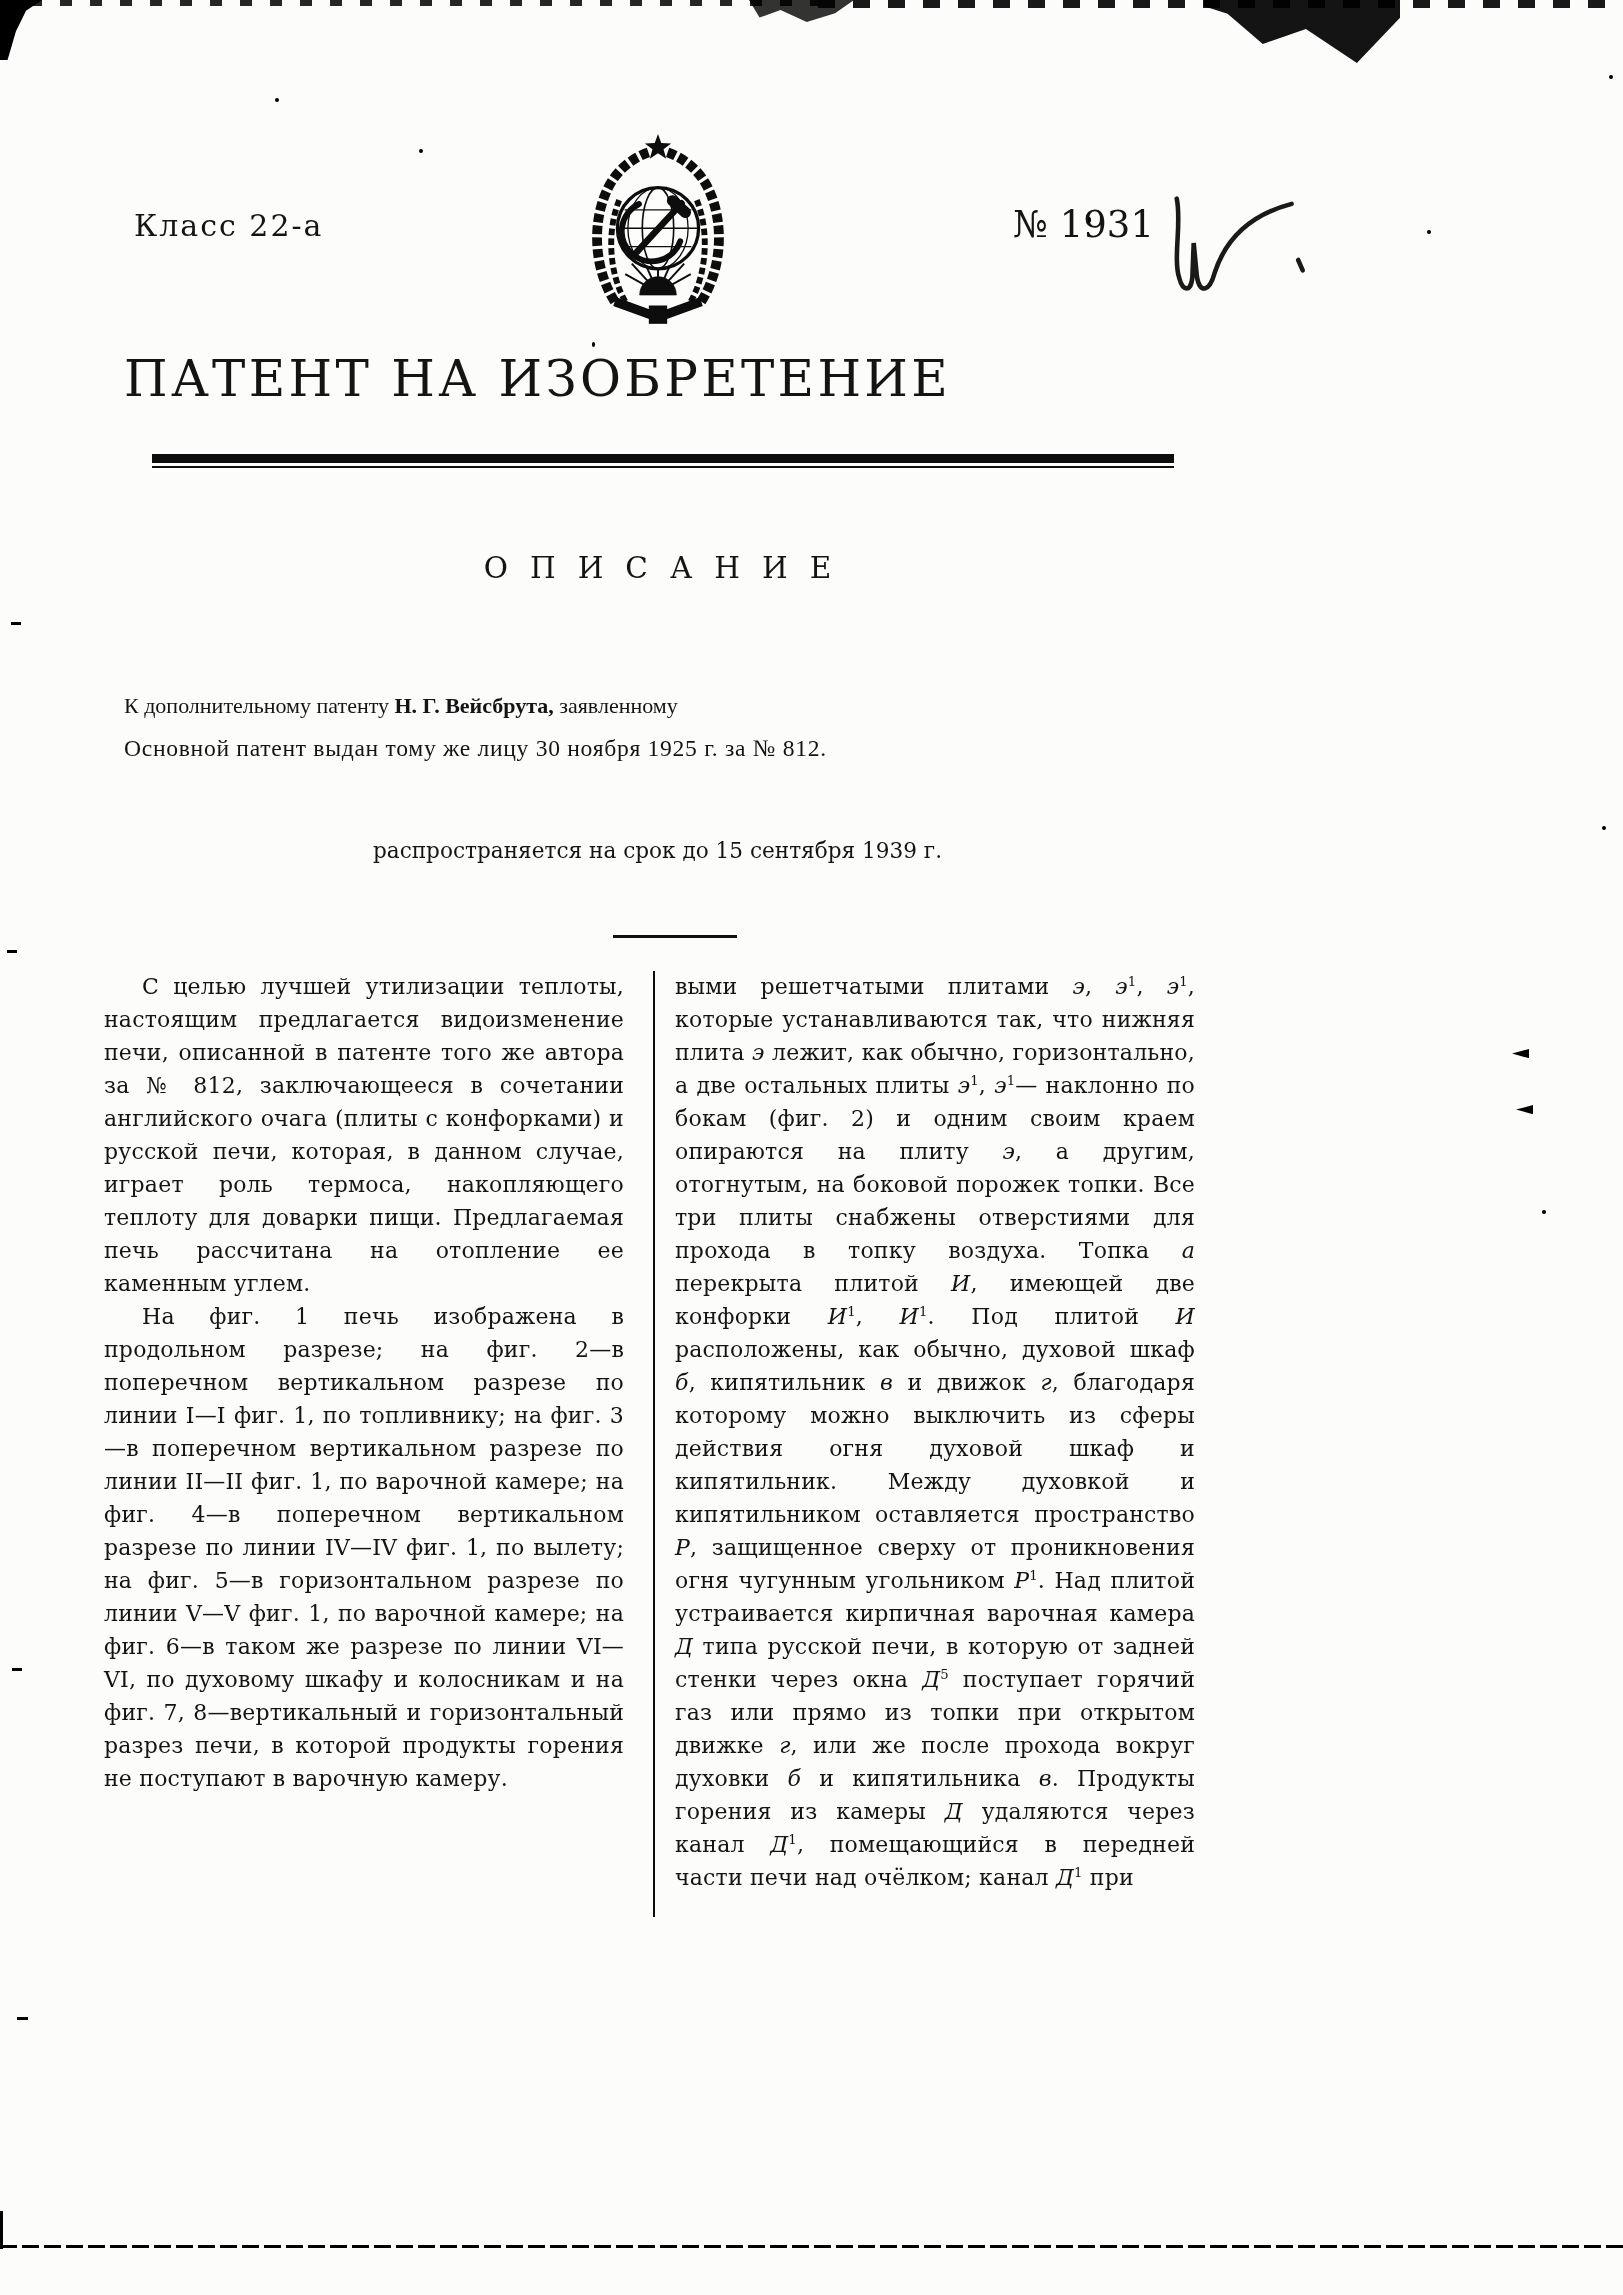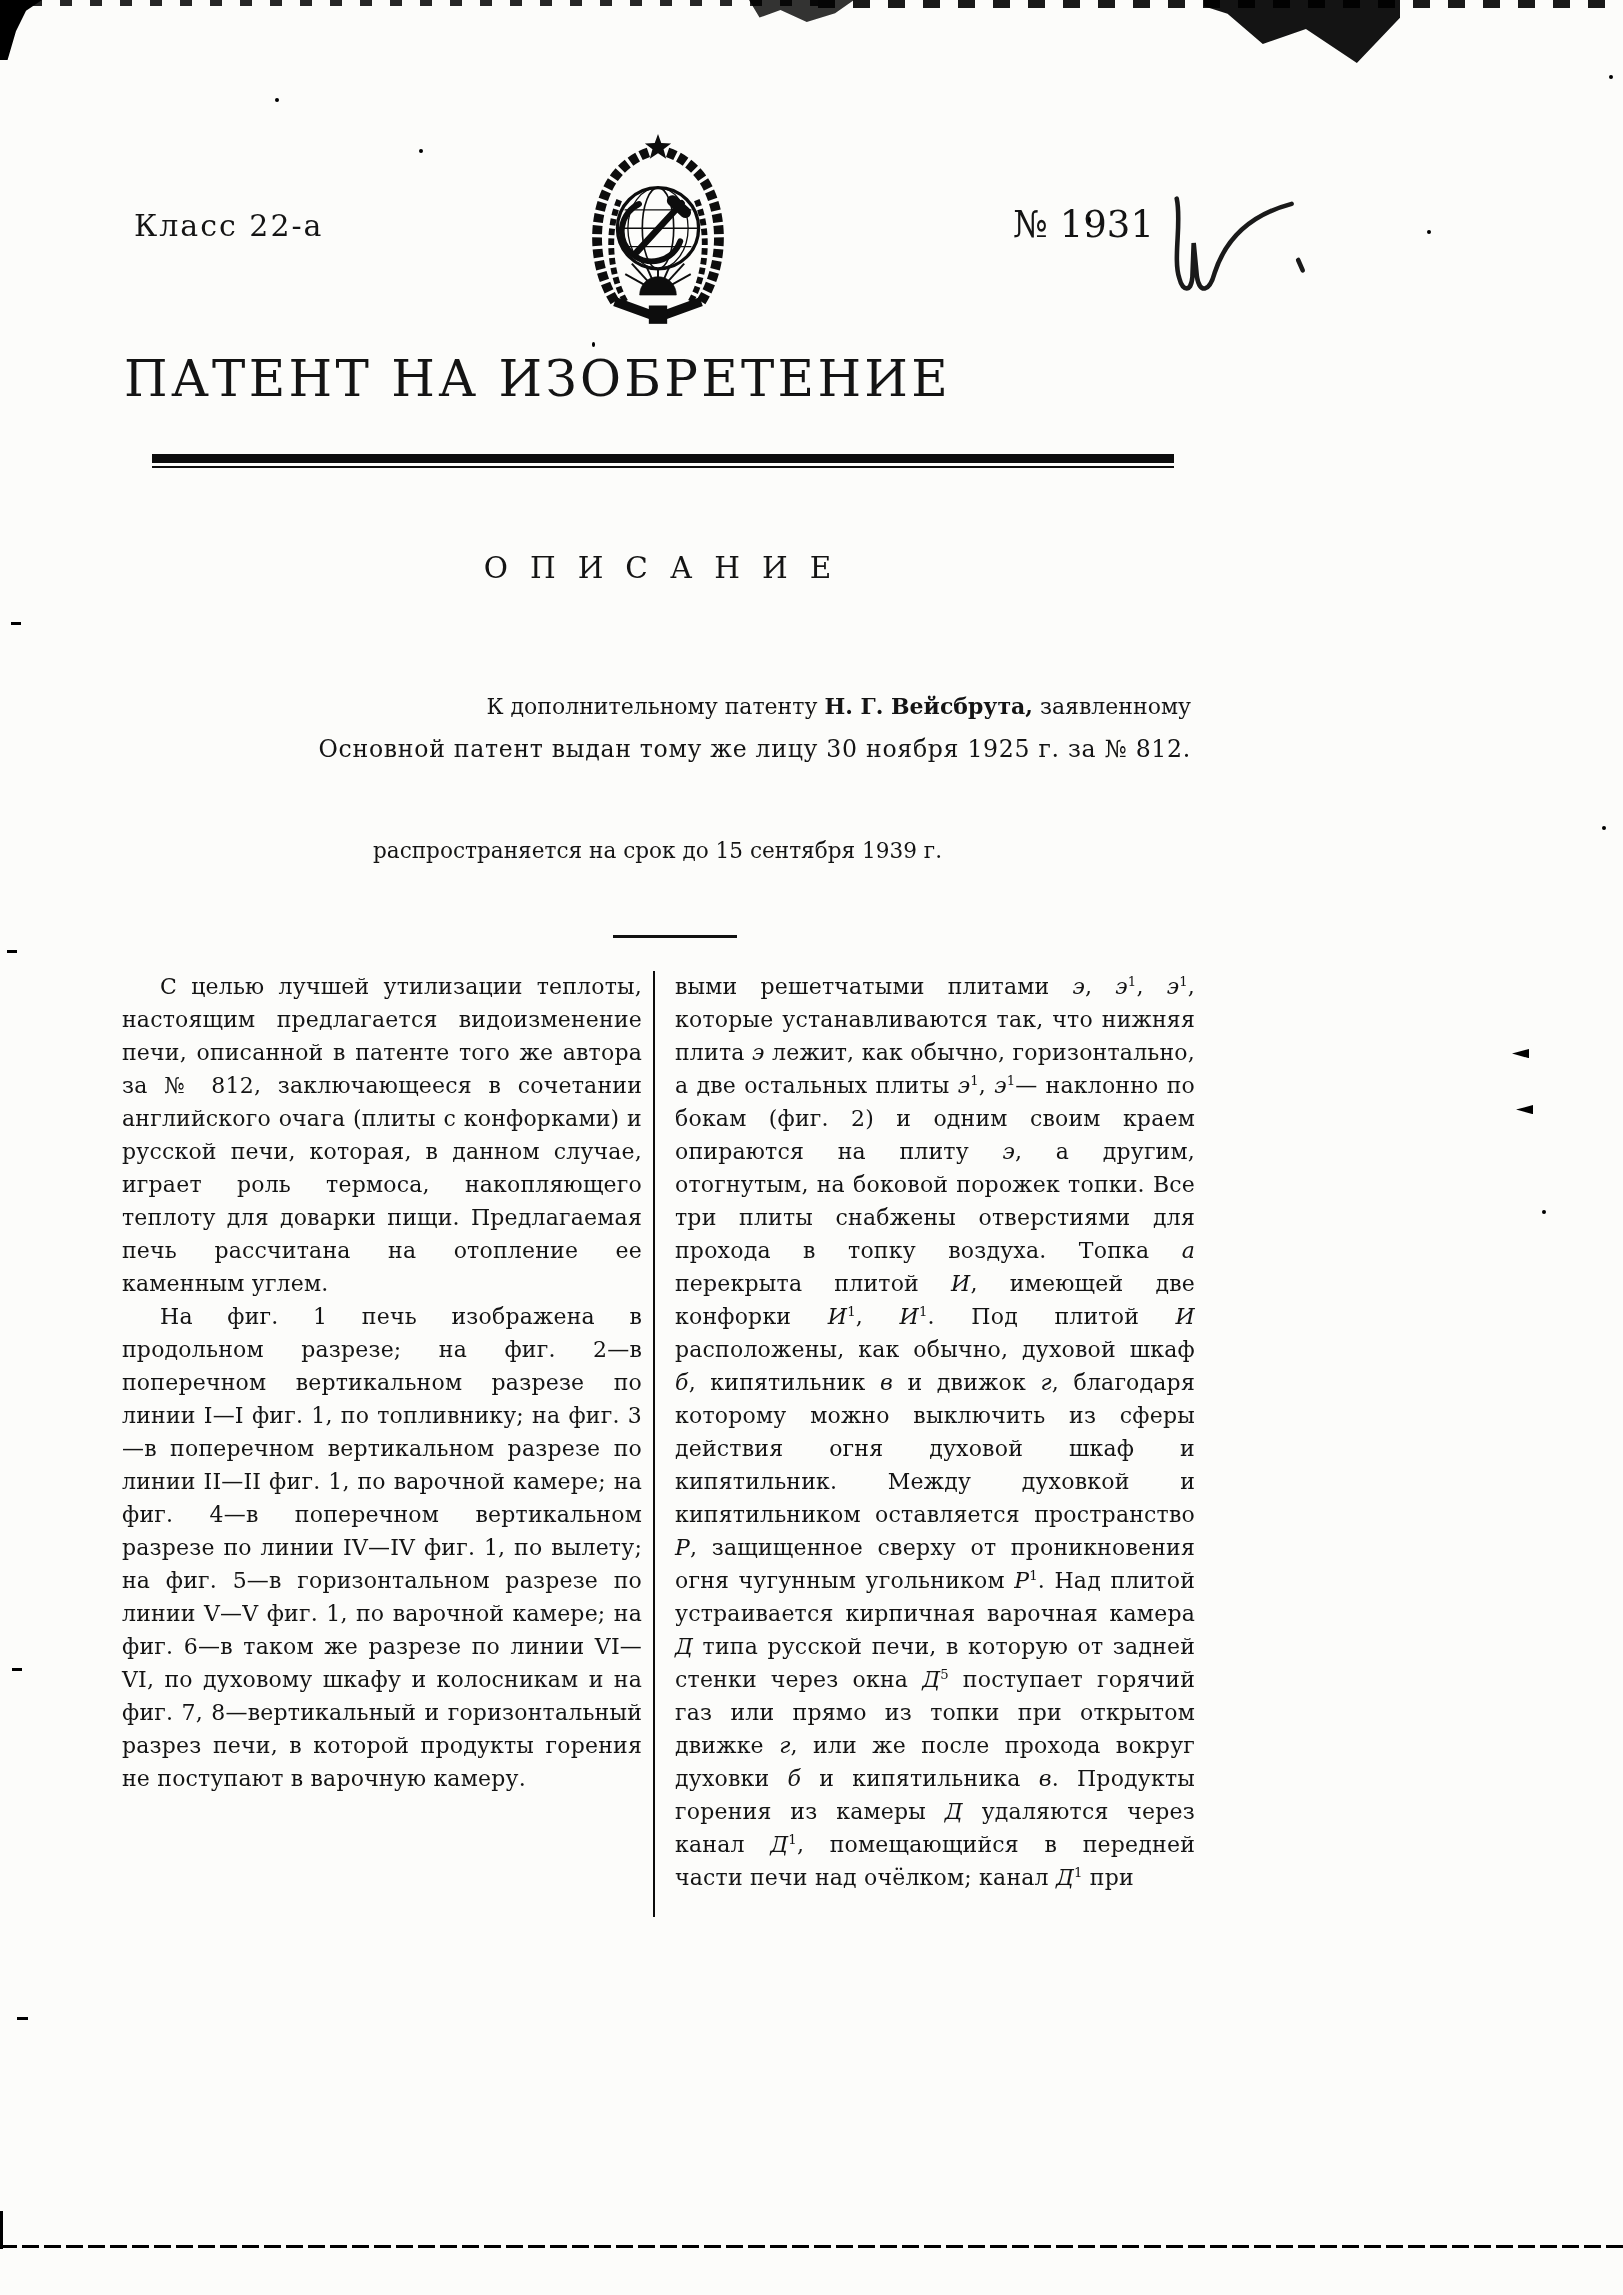--- a/index.html
+++ b/index.html
@@ -16,33 +16,33 @@
   .main-title{position:absolute;left:124px;top:350px;width:1067px;
               font-size:50px;letter-spacing:3.3px;white-space:nowrap;font-weight:normal;}
   .title-rule{position:absolute;left:152px;top:454px;width:1022px;}
   .title-rule .bar{height:8.5px;background:#0d0d0d;}
   .title-rule .thin{margin-top:3.3px;height:2.6px;background:#0d0d0d;}
   .section-title{position:absolute;left:124px;top:551px;width:1067px;text-align:center;
                  font-size:29.5px;letter-spacing:22px;text-indent:22px;white-space:nowrap;}
   .subject-title{position:absolute;left:124px;top:623px;width:1067px;text-align:center;font-size:31px;}
 
   
-  .grant-block{position:absolute;left:124px;top:693px;width:1067px;text-align:right;font-size:22px;}
+  .grant-block{position:absolute;left:124px;top:693px;width:1067px;text-align:left;font-size:22px;font-family:Liberation Serif, serif;}
   .grant-block .l{margin-bottom:13px;}
   .grant-block .basic{font-size:23.6px;margin-top:15.7px;letter-spacing:0.7px;}
   .pub-block{position:absolute;left:124px;top:838px;width:1067px;text-align:center;font-size:21.6px;}
   .pub-block .l{margin-bottom:11px;}
   .sep-rule{position:absolute;left:613px;top:935px;width:124px;height:3.3px;background:#111;}
 
   
   .col{position:absolute;top:970px;width:520px;font-size:22px;line-height:33px;
        text-align:justify;letter-spacing:0.2px;}
   .col p{margin:0;text-indent:38px;}
   .col.right p{text-indent:0;}
-  .col.left{left:122px;}
+  .col.left{left:104px;}
   .col.right{left:675px;}
   .divider{position:absolute;left:653px;top:971px;width:2px;height:946px;background:#0c0c0c;}
   sup{font-size:0.6em;vertical-align:super;line-height:0;}
   i{font-style:italic;}
   b{font-weight:bold;}
 
   
   .art{position:absolute;background:#000;}
   .tl-blob{top:0;left:0;width:42px;height:60px;
            clip-path:polygon(0 0,100% 0,62% 18%,38% 52%,18% 100%,0 100%);}

